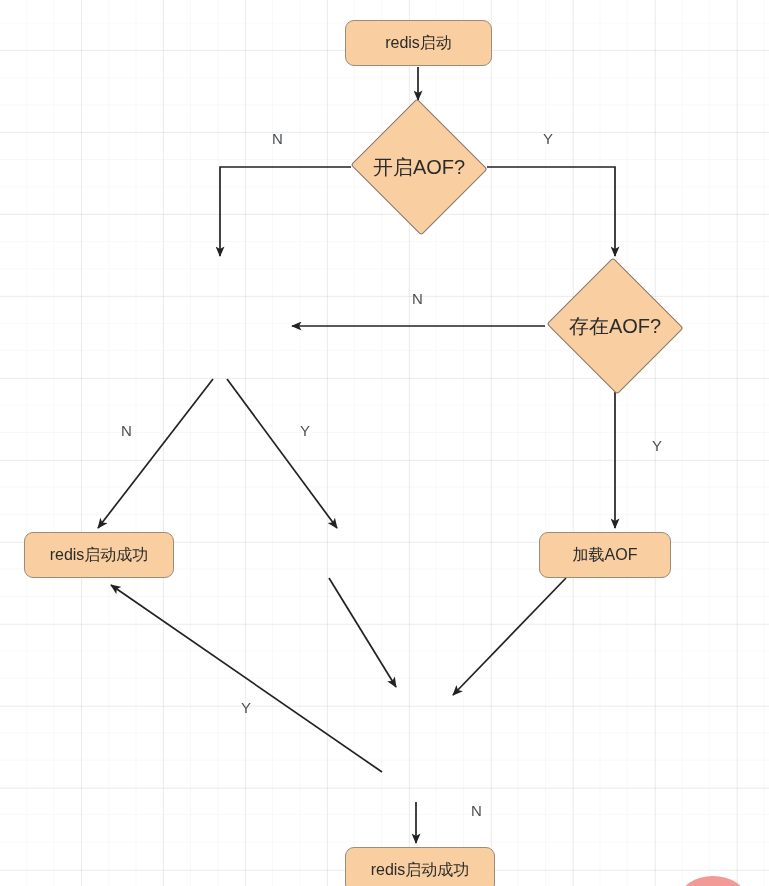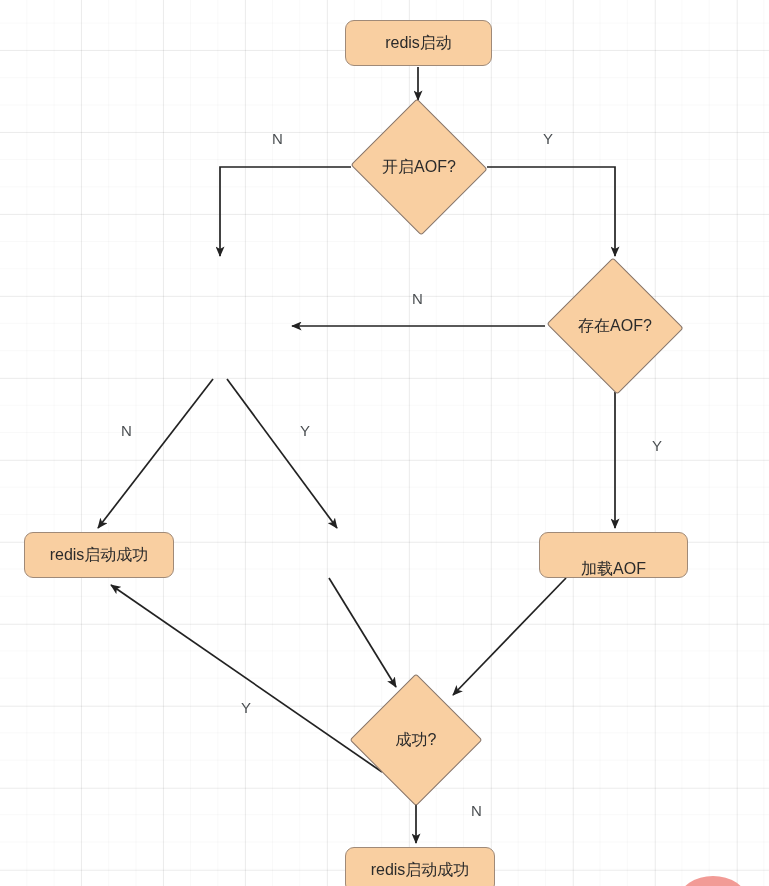--- a/index.html
+++ b/index.html
@@ -58,21 +58,21 @@
     width: 72%;
     height: 72%;
     transform: translate(-50%, -50%) rotate(45deg);
     background: #f9cfa1;
     border: 1.4px solid #87756a;
     border-radius: 3px;
   }
   .diamond-label {
     position: relative;
     z-index: 2;
-    font-size: 16px;
+    font-size: 20px;
     color: #2b2b2b;
   }
   .edge-label {
     position: absolute;
     font-size: 15px;
     color: #4b4f52;
     line-height: 1;
     white-space: nowrap;
   }
   .corner-blob {
@@ -121,28 +121,24 @@
   <div class="node diamond-wrap" style="left:547px; top:262px; width:136px; height:128px;">
     <span class="diamond-shape"></span>
     <span class="diamond-label">存在AOF?</span>
   </div>
 
   <div class="node box" style="left:24px; top:532px; width:150px; height:46px;">
     <span>redis启动成功</span>
   </div>
 
 
-  <div class="node box" style="left:539px; top:532px; width:149px; height:46px;align-items:flex-end;">
+  <div class="node box" style="left:539px; top:532px; width:132px; height:46px;">
     <span>加载AOF</span>
   </div>
 
-  <div class="node diamond-wrap" style="left:352px; top:676px; width:128px; height:128px;">
-    <span class="diamond-shape"></span>
-    <span class="diamond-label">成功?</span>
-  </div>
 
   <div class="node box" style="left:345px; top:847px; width:150px; height:46px;">
     <span>redis启动成功</span>
   </div>
 
   <span class="edge-label" style="left:272px; top:131px;">N</span>
   <span class="edge-label" style="left:543px; top:131px;">Y</span>
   <span class="edge-label" style="left:412px; top:291px;">N</span>
   <span class="edge-label" style="left:121px; top:423px;">N</span>
   <span class="edge-label" style="left:300px; top:423px;">Y</span>

